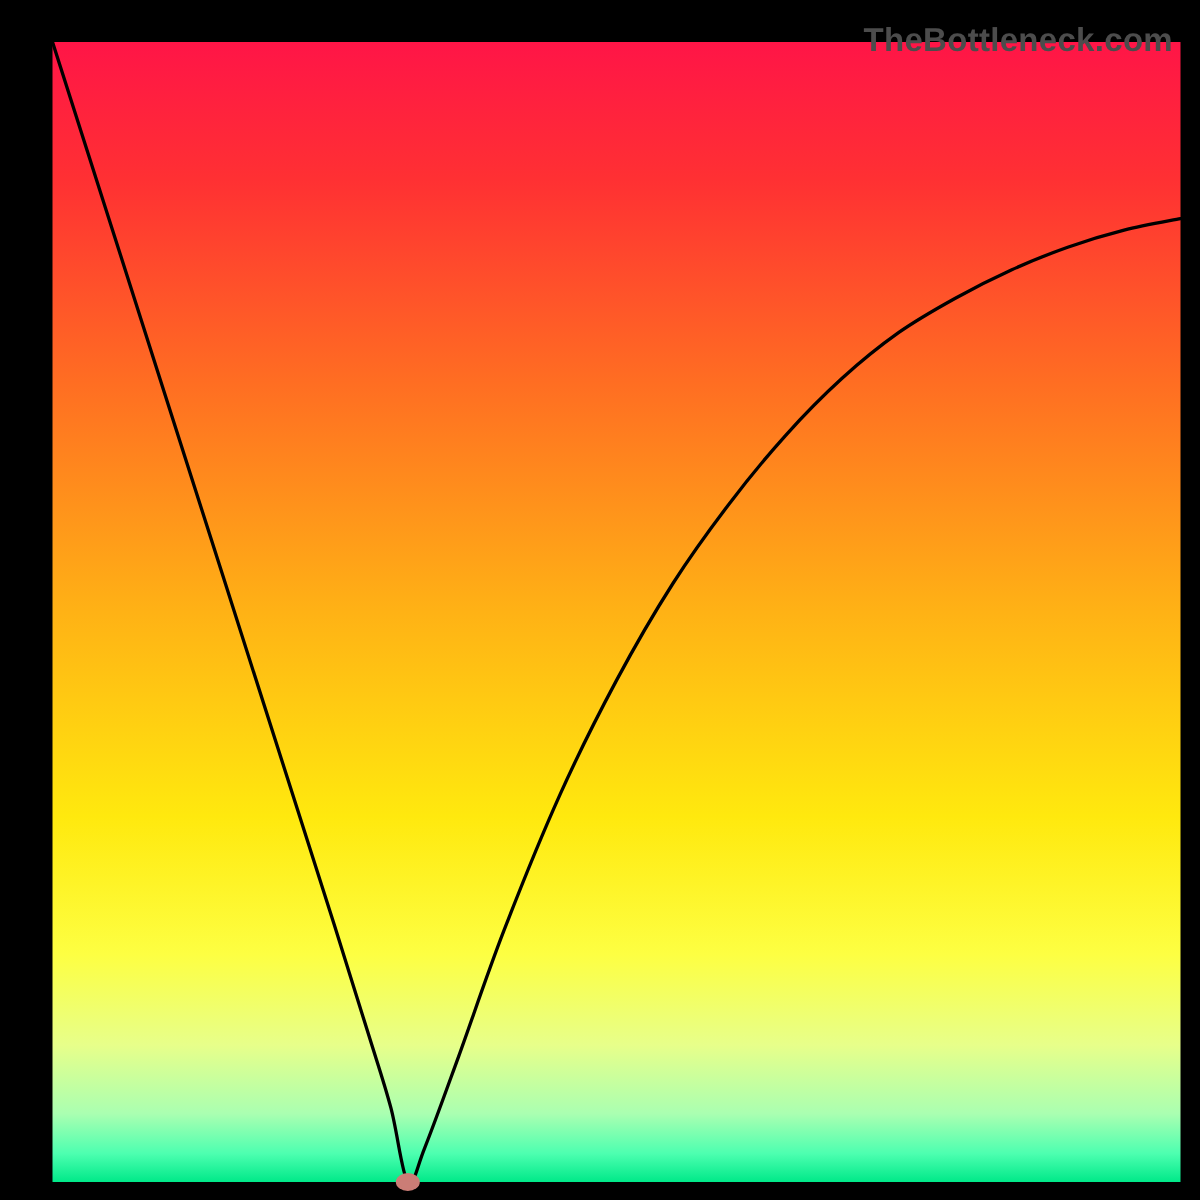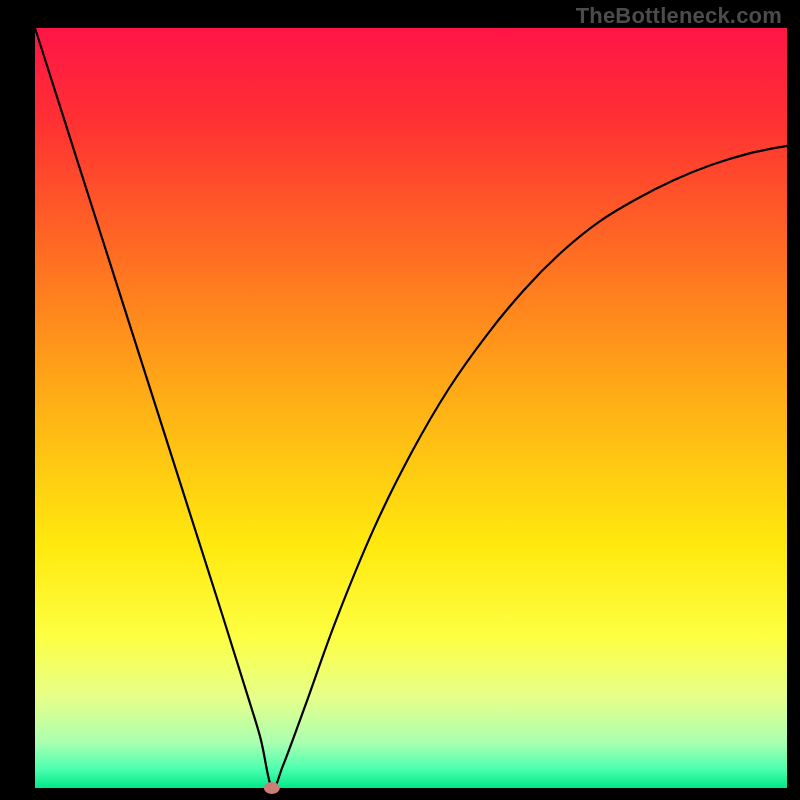--- a/index.html
+++ b/index.html
@@ -12,21 +12,21 @@
     font-family: Arial, Helvetica, sans-serif;
   }
   .frame {
     position: relative;
     width: 800px;
     height: 800px;
     background: #000;
   }
   .watermark {
     position: absolute;
-    top: 3px;
+    top: 14px;
     right: 18px;
     color: #4c4c4c;
     font-size: 22px;
     font-weight: 600;
     letter-spacing: 0.2px;
     z-index: 10;
   }
   svg {
     position: absolute;
     top: 0;

